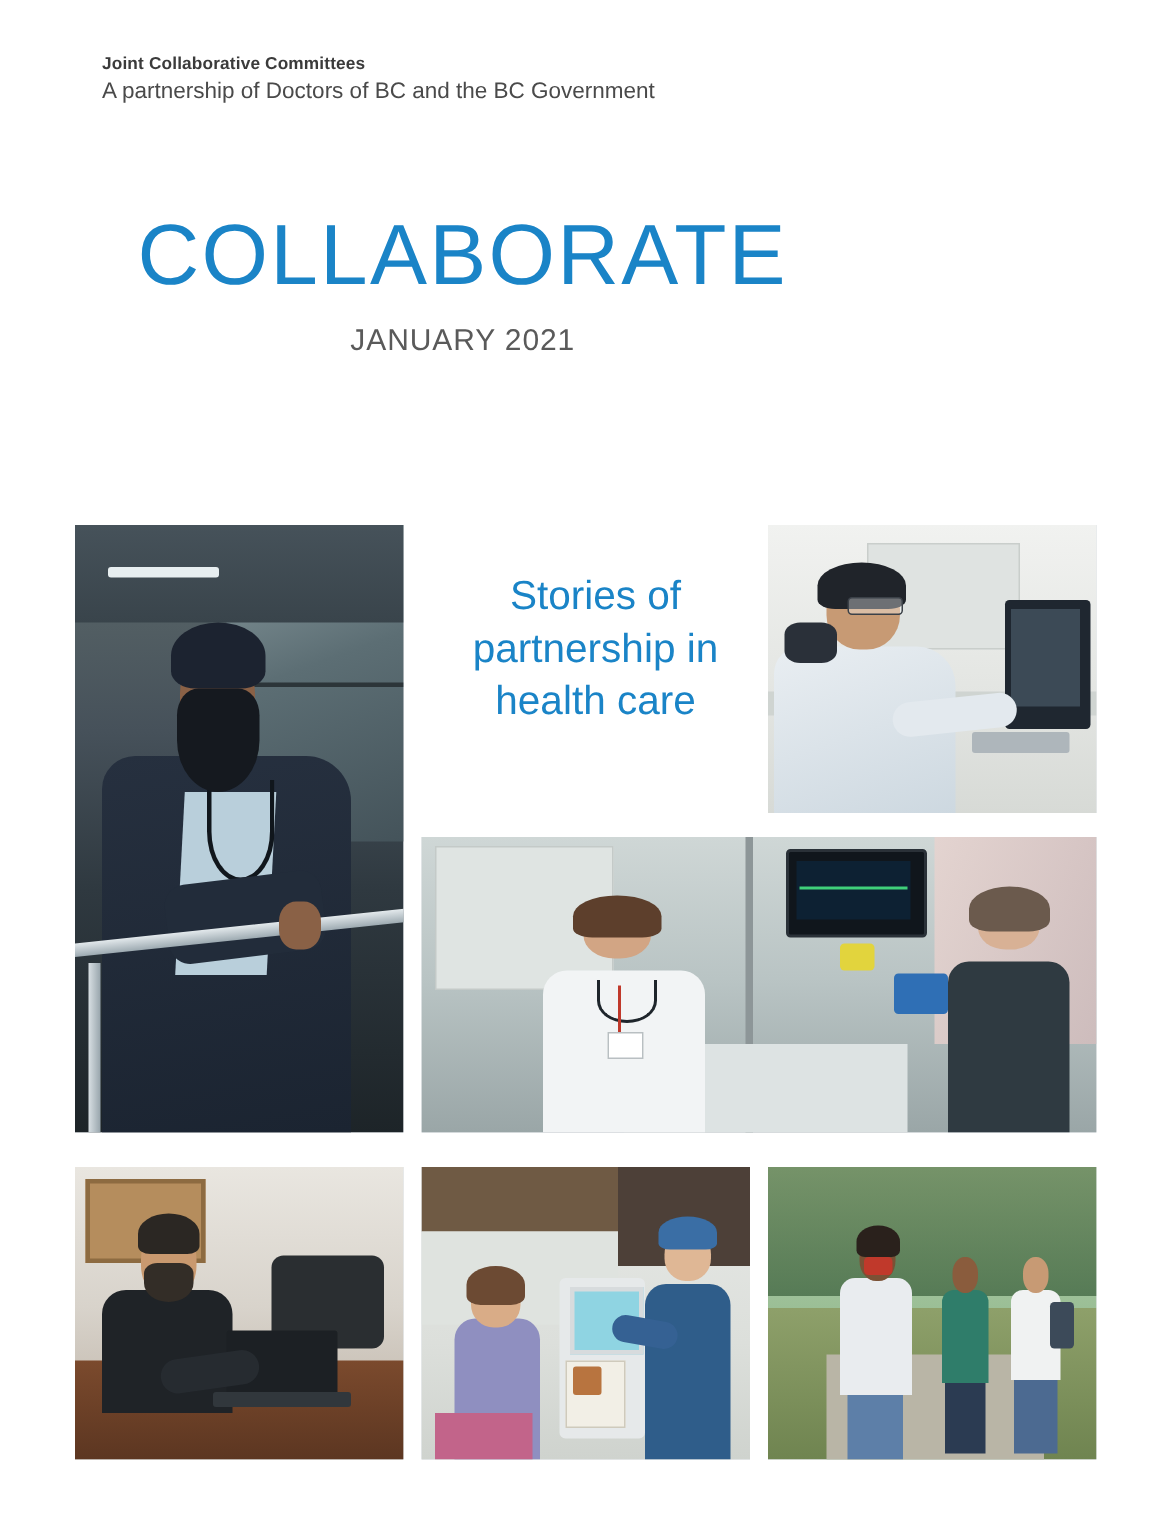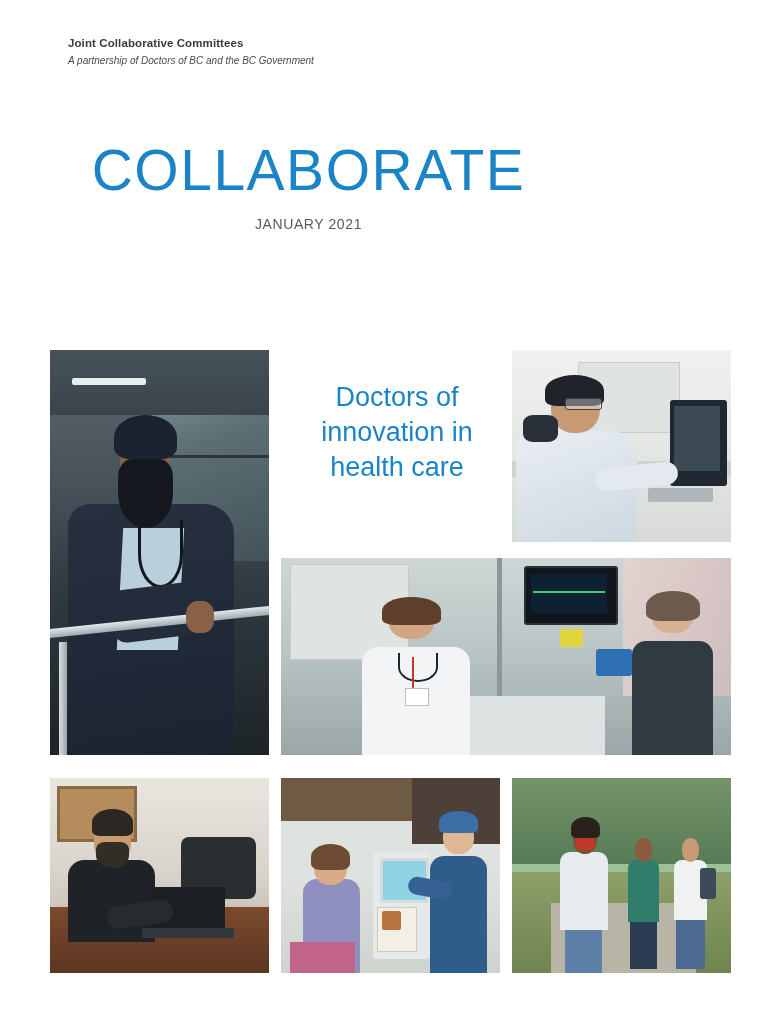--- a/index.html
+++ b/index.html
@@ -23,26 +23,25 @@
     width: 500px;
   }
   .org-name {
     font-size: 11.5px;
     font-weight: bold;
     color: #3b3b3b;
     letter-spacing: 0.1px;
     line-height: 15px;
   }
   .org-tagline {
-    font-size: 10px;
+    font-size: 15px;
     font-weight: normal;
     color: #4a4a4a;
     line-height: 15px;
     margin-top: 2px;
-    font-style: italic;
   }
 
   
   .title-block {
     position: absolute;
     left: 0;
     top: 140px;
     width: 617px;
     text-align: center;
   }
@@ -55,21 +54,21 @@
   }
   .title-line2 {
     font-size: 48px;
     color: #1a84c7;
     letter-spacing: 1.2px;
     line-height: 56px;
     font-weight: normal;
     margin-top: 2px;
   }
   .issue-date {
-    font-size: 14px;
+    font-size: 20px;
     color: #5a5a5a;
     letter-spacing: 0.6px;
     margin-top: 16px;
     font-weight: normal;
   }
 
   
   .stories-tagline {
     position: absolute;
     left: 292px;
@@ -485,21 +484,21 @@
 <div class="org-header">
   <div class="org-name">Joint Collaborative Committees</div>
   <div class="org-tagline">A partnership of Doctors of BC and the BC Government</div>
 </div>
 
 <div class="title-block">
   <div class="title-line1">COLLABORATE</div>
   <div class="issue-date">JANUARY 2021</div>
 </div>
 
-<div class="stories-tagline">Doctors of innovation in health care</div>
+<div class="stories-tagline">Stories of partnership in health care</div>
 
 <div class="photo" id="photo-doctor-railing">
   <div class="ph-inner sc-railing">
     <div class="bg"></div>
     <div class="window"></div>
     <div class="ceiling"></div>
     <div class="light"></div>
     <div class="window-frame"></div>
     <div class="coat"></div>
     <div class="shirt"></div>

